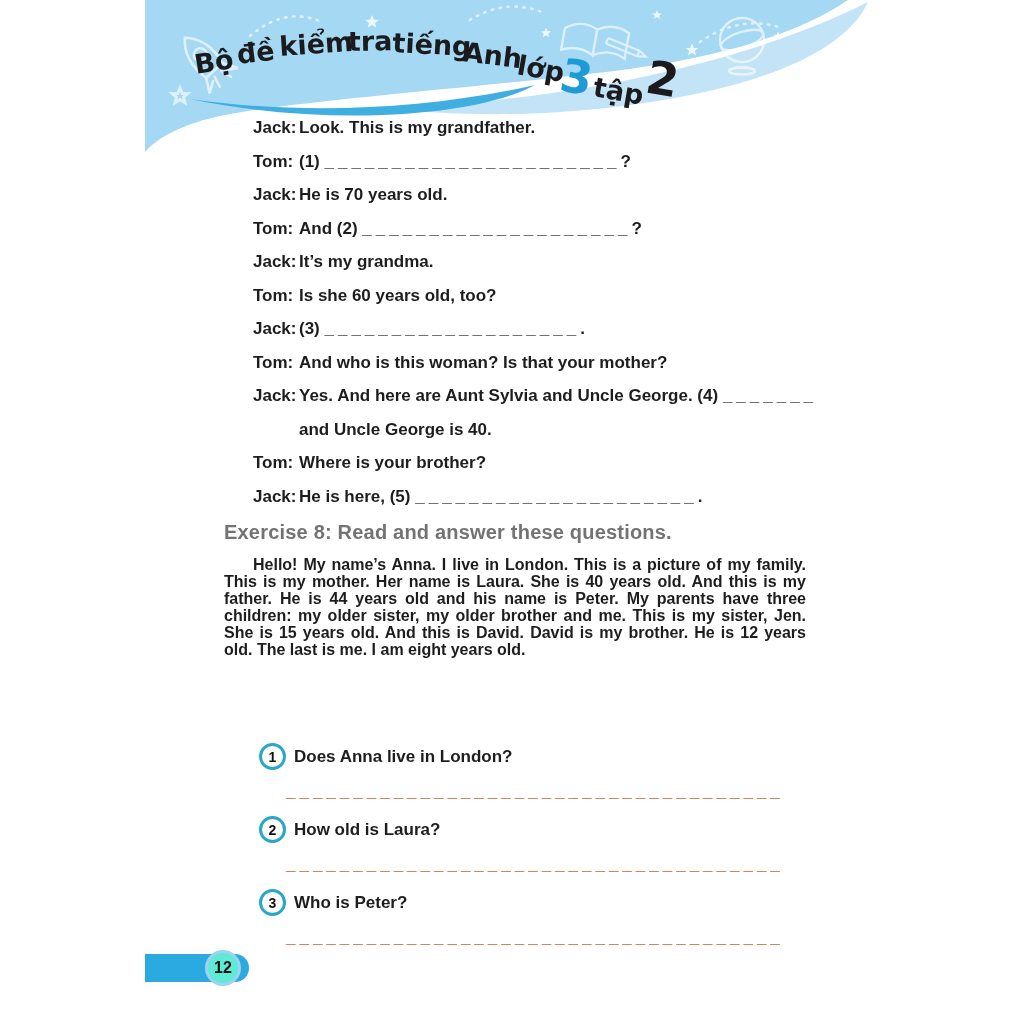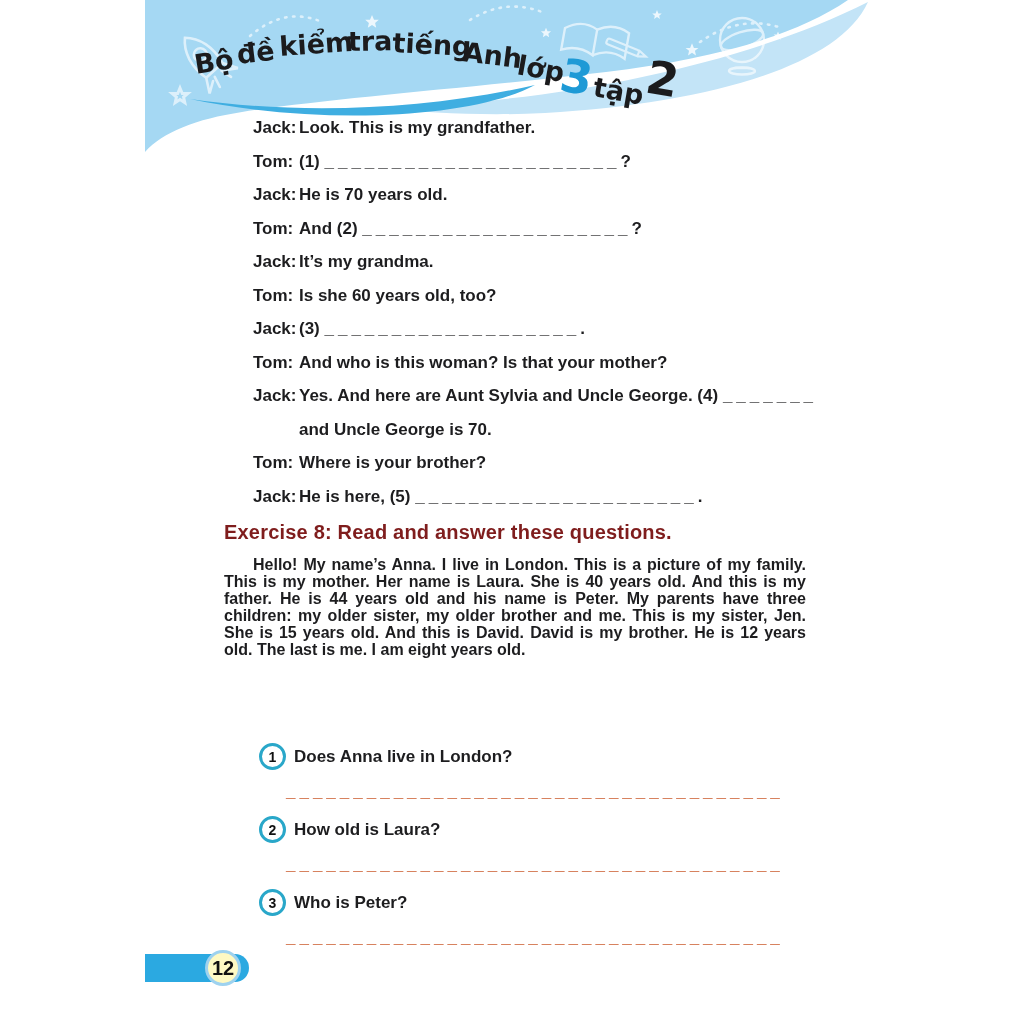--- a/index.html
+++ b/index.html
@@ -9,39 +9,39 @@
   .hdr-title{font-family:"DejaVu Sans",sans-serif;font-weight:bold;fill:#1b1b1d;}
   .hdr-num{font-family:"DejaVu Sans",sans-serif;font-weight:bold;}
 
   .dialogue{position:absolute;left:253px;top:114px;width:600px;}
   .d-row{display:flex;font-size:17px;font-weight:700;line-height:27.5px;
          margin-bottom:6px;white-space:nowrap;}
   .speaker{flex:0 0 46px;}
   .dashes{letter-spacing:4px;font-weight:700;}
 
   .exercise-heading{position:absolute;left:224px;top:521px;margin:0;
-    font-size:20px;font-weight:700;color:#7f1d1d;letter-spacing:0.2px;text-align:right;}
+    font-size:20px;font-weight:700;color:#737373;letter-spacing:0.2px;text-align:right;}
 
   .passage{position:absolute;left:224px;top:556px;width:582px;margin:0;
     font-size:16px;font-weight:700;line-height:17px;text-align:justify;text-indent:29px;}
 
   .questions{position:absolute;left:259px;top:742px;width:560px;}
   .q-row{display:flex;align-items:center;gap:8px;height:29px;font-size:17px;font-weight:700;}
   .q-num{flex:0 0 auto;width:21px;height:21px;border:3px solid #29A7C9;border-radius:50%;
     background:#fff;display:flex;align-items:center;justify-content:center;
     font-size:14px;font-weight:700;color:#111;}
   .answer-line{margin:8px 0 10px 27px;line-height:26px;font-size:17px;color:#c2410c;
     white-space:nowrap;}
 
   .page-pill-bar{position:absolute;left:145px;top:954px;width:104px;height:28px;
     background:#2BA9E1;border-radius:0 14px 14px 0;}
   .page-pill-circle{position:absolute;left:205px;top:950px;width:30px;height:30px;
-    background:#fef9c3;border:3px solid #9ed2ef;border-radius:50%;
+    background:#5eead4;border:3px solid #9ed2ef;border-radius:50%;
     display:flex;align-items:center;justify-content:center;
-    font-size:20px;font-weight:700;color:#111;}
+    font-size:16px;font-weight:700;color:#111;}
 </style>
 </head>
 <body>
 
 <div class="canvas">
 
   <svg class="header" width="1017" height="175" viewBox="0 0 1017 175">
 
     <path d="M380,108 C560,102 740,66 868,2 C838,68 702,104 545,113 C486,116 430,113 380,108 Z" fill="#C3E4F7"></path>
 
@@ -138,21 +138,21 @@
     <div class="d-row">
       <span class="speaker">Tom:</span>
       <span class="d-text"><span>And who is this woman? Is that your mother?</span><span class="dashes"></span><span></span></span>
     </div>
     <div class="d-row">
       <span class="speaker">Jack:</span>
       <span class="d-text"><span>Yes. And here are Aunt Sylvia and Uncle George. (4) </span><span class="dashes">_______</span><span></span></span>
     </div>
     <div class="d-row">
       <span class="speaker"></span>
-      <span class="d-text"><span>and Uncle George is 70.</span><span class="dashes"></span><span></span></span>
+      <span class="d-text"><span>and Uncle George is 40.</span><span class="dashes"></span><span></span></span>
     </div>
     <div class="d-row">
       <span class="speaker">Tom:</span>
       <span class="d-text"><span>Where is your brother?</span><span class="dashes"></span><span></span></span>
     </div>
     <div class="d-row">
       <span class="speaker">Jack:</span>
       <span class="d-text"><span>He is here, (5) </span><span class="dashes">_____________________</span><span>.</span></span>
     </div>
   </div>

